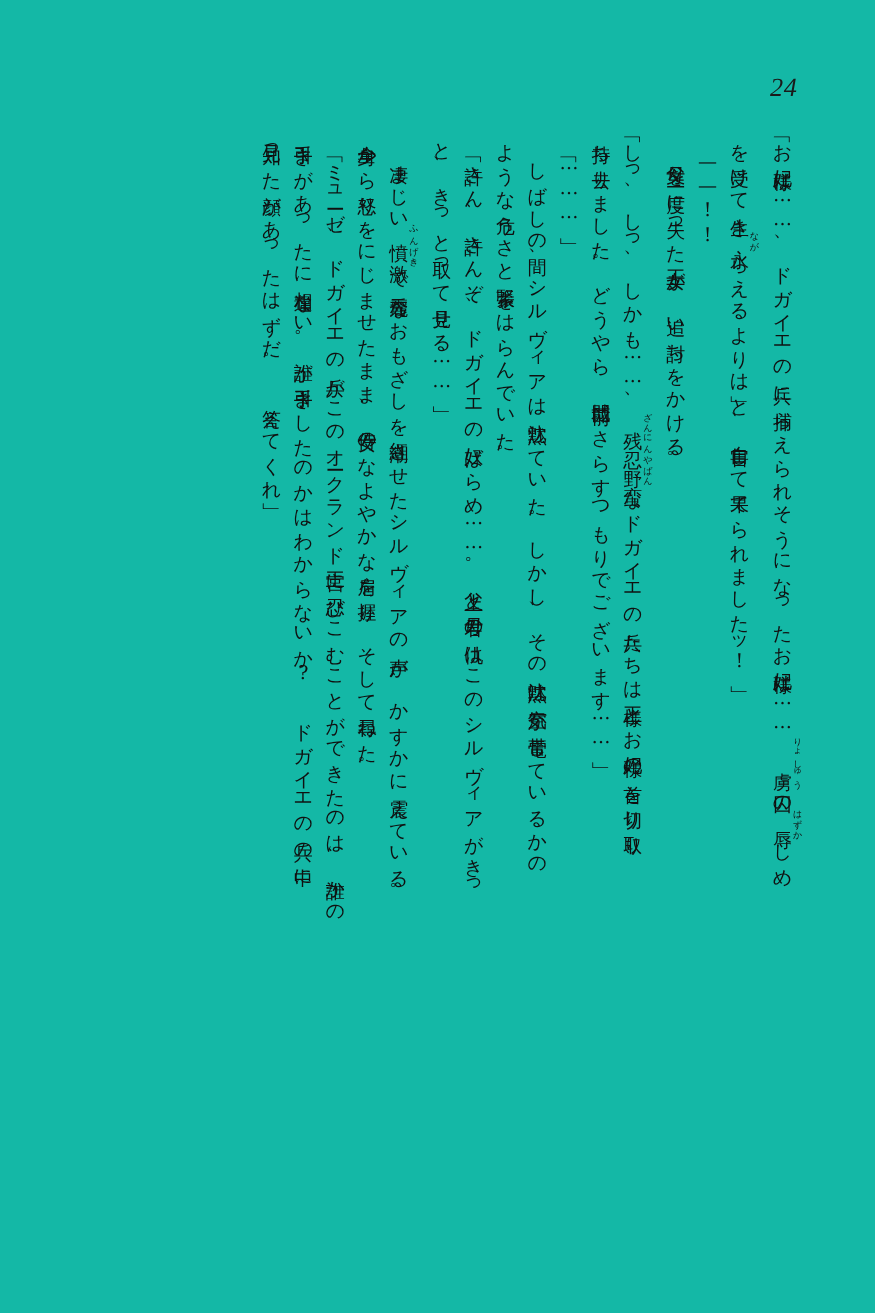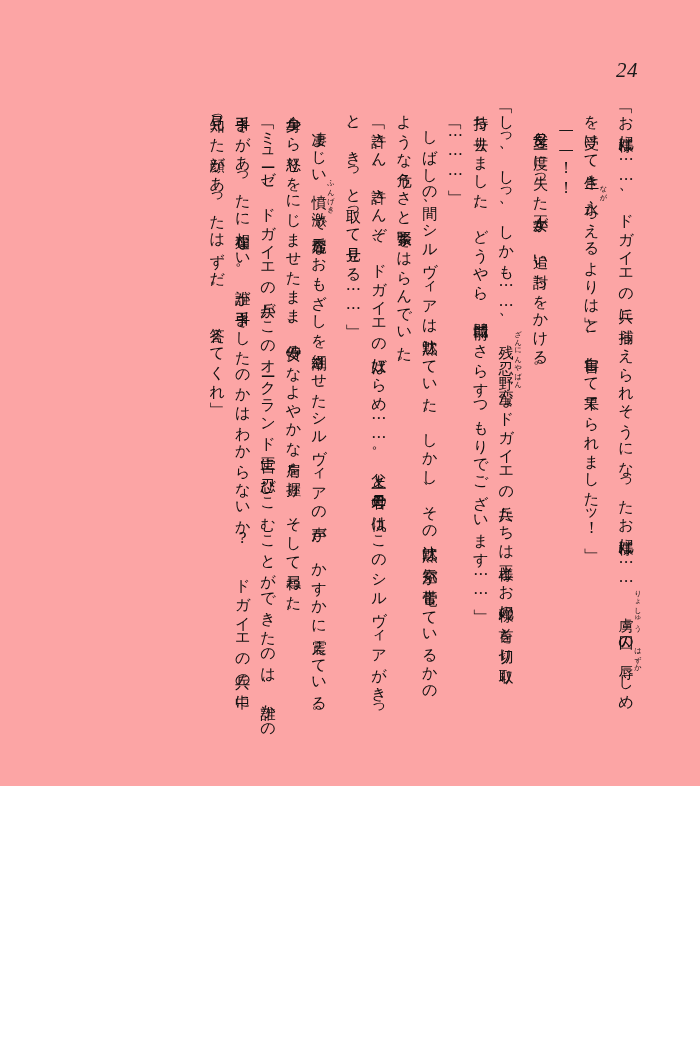--- a/index.html
+++ b/index.html
@@ -10,22 +10,22 @@
   body {
     width: 700px;
     height: 1050px;
     font-family: "Liberation Serif", "DejaVu Serif", serif;
     color: #121212;
     overflow: hidden;
   }
   .page {
     position: relative;
     width: 700px;
-    height: 786px;
-    background: #fca5a5;
+    height: 1050px;
+    background: #14b8a6;
     box-sizing: border-box;
   }
   .page-number {
     position: absolute;
     top: 58px;
     right: 62px;
     font-family: "Liberation Serif", "DejaVu Serif", serif;
     font-style: italic;
     font-size: 21px;
     color: #1a1a1a;

